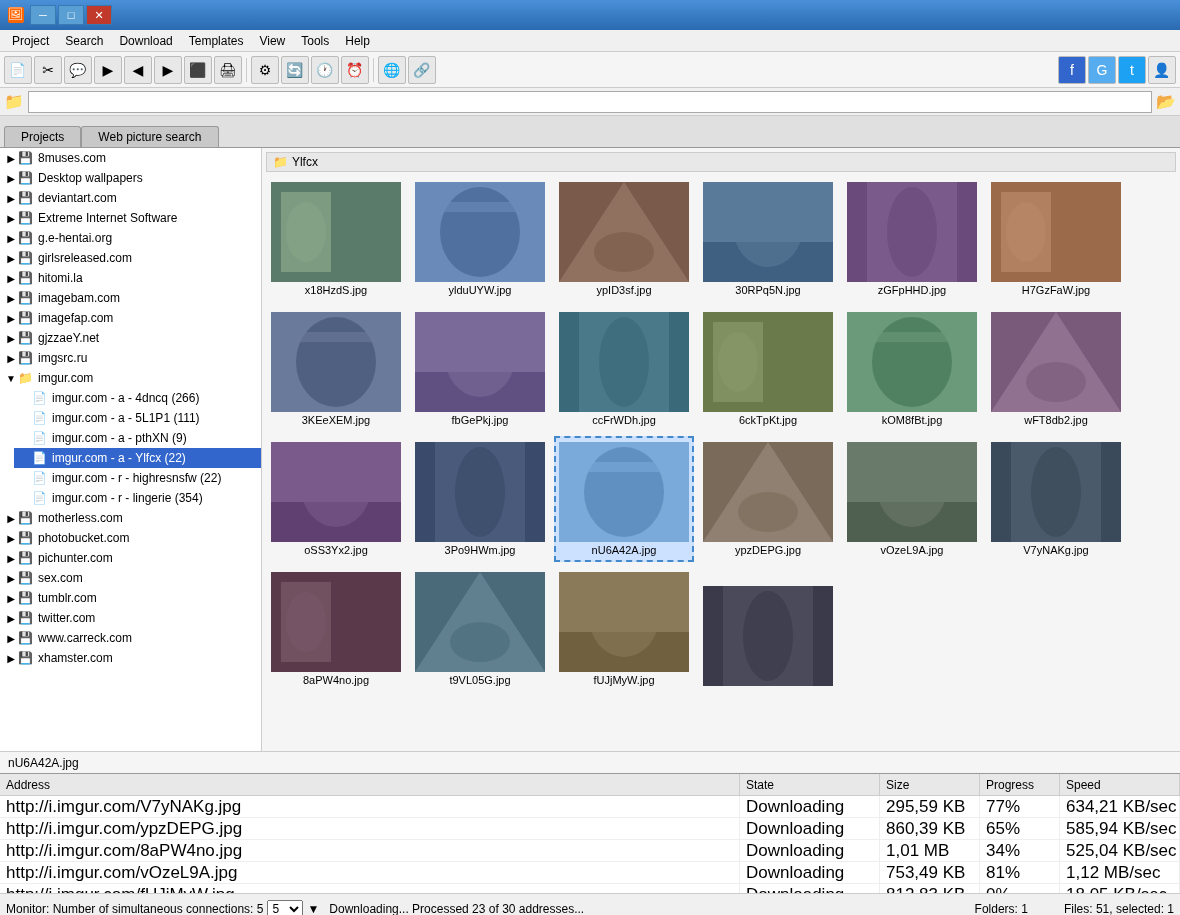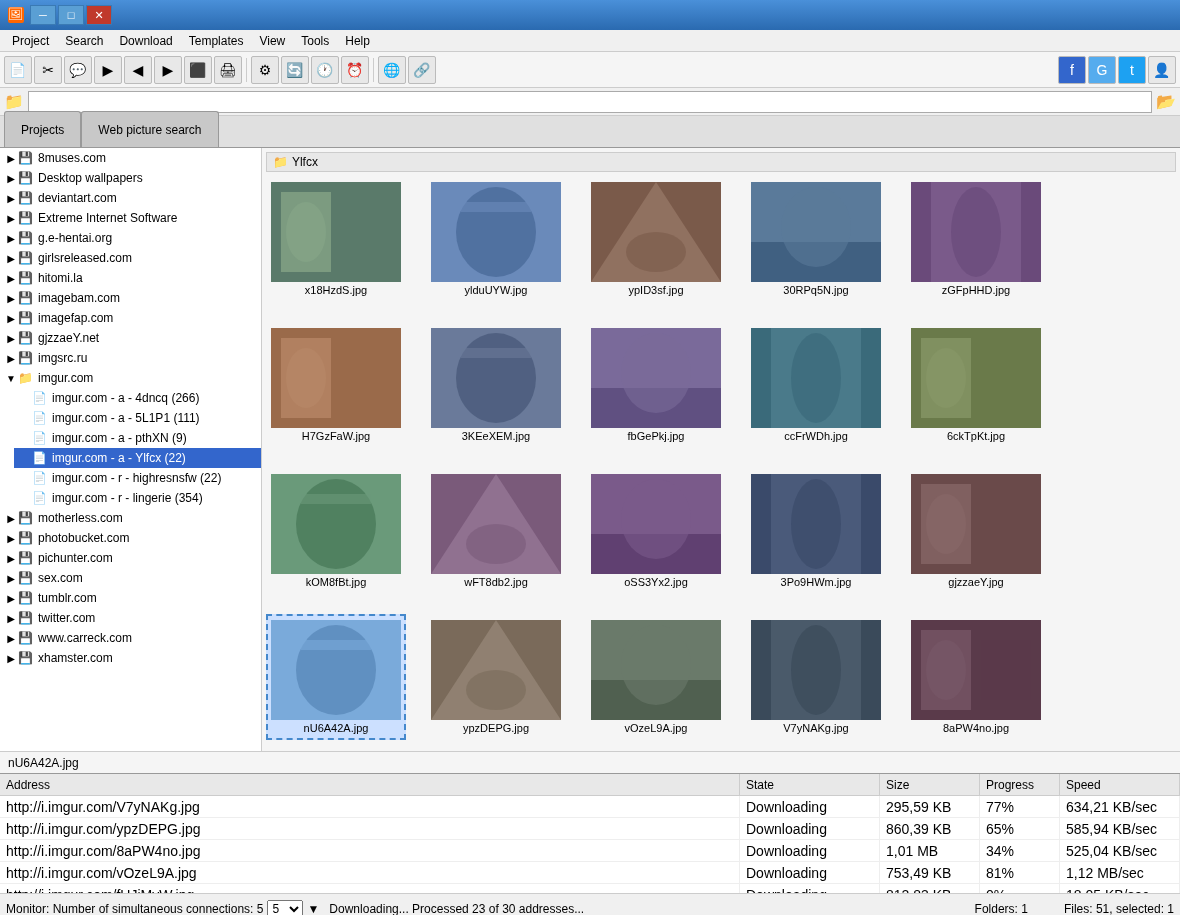--- a/index.html
+++ b/index.html
@@ -93,21 +93,21 @@
     
     #tabs {
       background: #e0e0e0;
       height: 32px;
       display: flex;
       align-items: flex-end;
       padding: 0 0 0 4px;
       border-bottom: 1px solid #999;
     }
     .tab {
-      height: 36px;
+      height: 21px;
       padding: 0 16px;
       background: #c8c8c8;
       border: 1px solid #999;
       border-bottom: none;
       cursor: pointer;
       display: flex;
       align-items: center;
       font-size: 12px;
       border-radius: 3px 3px 0 0;
     }
@@ -150,21 +150,21 @@
       font-size: 12px;
       margin-bottom: 4px;
       display: flex;
       align-items: center;
     }
     .breadcrumb-folder { color: #888; font-size: 12px; margin-right: 4px; }
 
     #image-grid {
       display: flex;
       flex-wrap: wrap;
-      gap: 20px;
+      gap: 4px;
       align-content: flex-start;
       align-items: flex-end;
     }
     .image-cell {
       display: flex;
       flex-direction: column;
       align-items: center;
       width: 140px;
       cursor: pointer;
       padding: 4px;
@@ -226,21 +226,21 @@
     #download-rows { flex: 1; overflow-y: auto; }
     .dl-row {
       display: grid;
       grid-template-columns: 1fr 140px 100px 80px 120px;
       border-bottom: 1px solid #eee;
       height: 22px;
       align-items: center;
     }
     .dl-cell {
       padding: 0 6px;
-      font-size: 14px;
+      font-size: 17px;
       border-right: 1px solid #eee;
       height: 22px;
       display: flex;
       align-items: center;
       white-space: nowrap;
       overflow: hidden;
       text-overflow: ellipsis;
     }
 
     
@@ -599,31 +599,20 @@
         <div class="image-cell">
           <div class="image-thumb">
             <svg width="130" height="100" xmlns="http://www.w3.org/2000/svg">
         <rect width="130" height="100" fill="#3a4a6a"></rect>
         <rect x="20" y="0" width="90" height="100" fill="#5a6a8a" opacity="0.5"></rect>
         <ellipse cx="65" cy="50" rx="25" ry="45" fill="#3a4a6a" opacity="0.7"></ellipse>
       </svg>
           </div>
           <div class="image-label">3Po9HWm.jpg</div>
         </div>
-        <div class="image-cell">
-          <div class="image-thumb">
-            <svg width="130" height="100" xmlns="http://www.w3.org/2000/svg">
-        <rect width="130" height="100" fill="#6a4a4a"></rect>
-        <rect x="10" y="10" width="50" height="80" fill="#8a6a6a" opacity="0.7"></rect>
-        <rect x="70" y="20" width="50" height="60" fill="#6a4a4a" opacity="0.8"></rect>
-        <ellipse cx="35" cy="50" rx="20" ry="30" fill="#8a6a6a" opacity="0.5"></ellipse>
-      </svg>
-          </div>
-          <div class="image-label">gjzzaeY.jpg</div>
-        </div>
         <div class="image-cell selected">
           <div class="image-thumb">
             <svg width="130" height="100" xmlns="http://www.w3.org/2000/svg">
         <rect width="130" height="100" fill="#7aaada"></rect>
         <ellipse cx="65" cy="50" rx="40" ry="45" fill="#5a8aba" opacity="0.8"></ellipse>
         <rect x="30" y="20" width="70" height="10" fill="#7aaada" opacity="0.6"></rect>
       </svg>
           </div>
           <div class="image-label">nU6A42A.jpg</div>
         </div>

